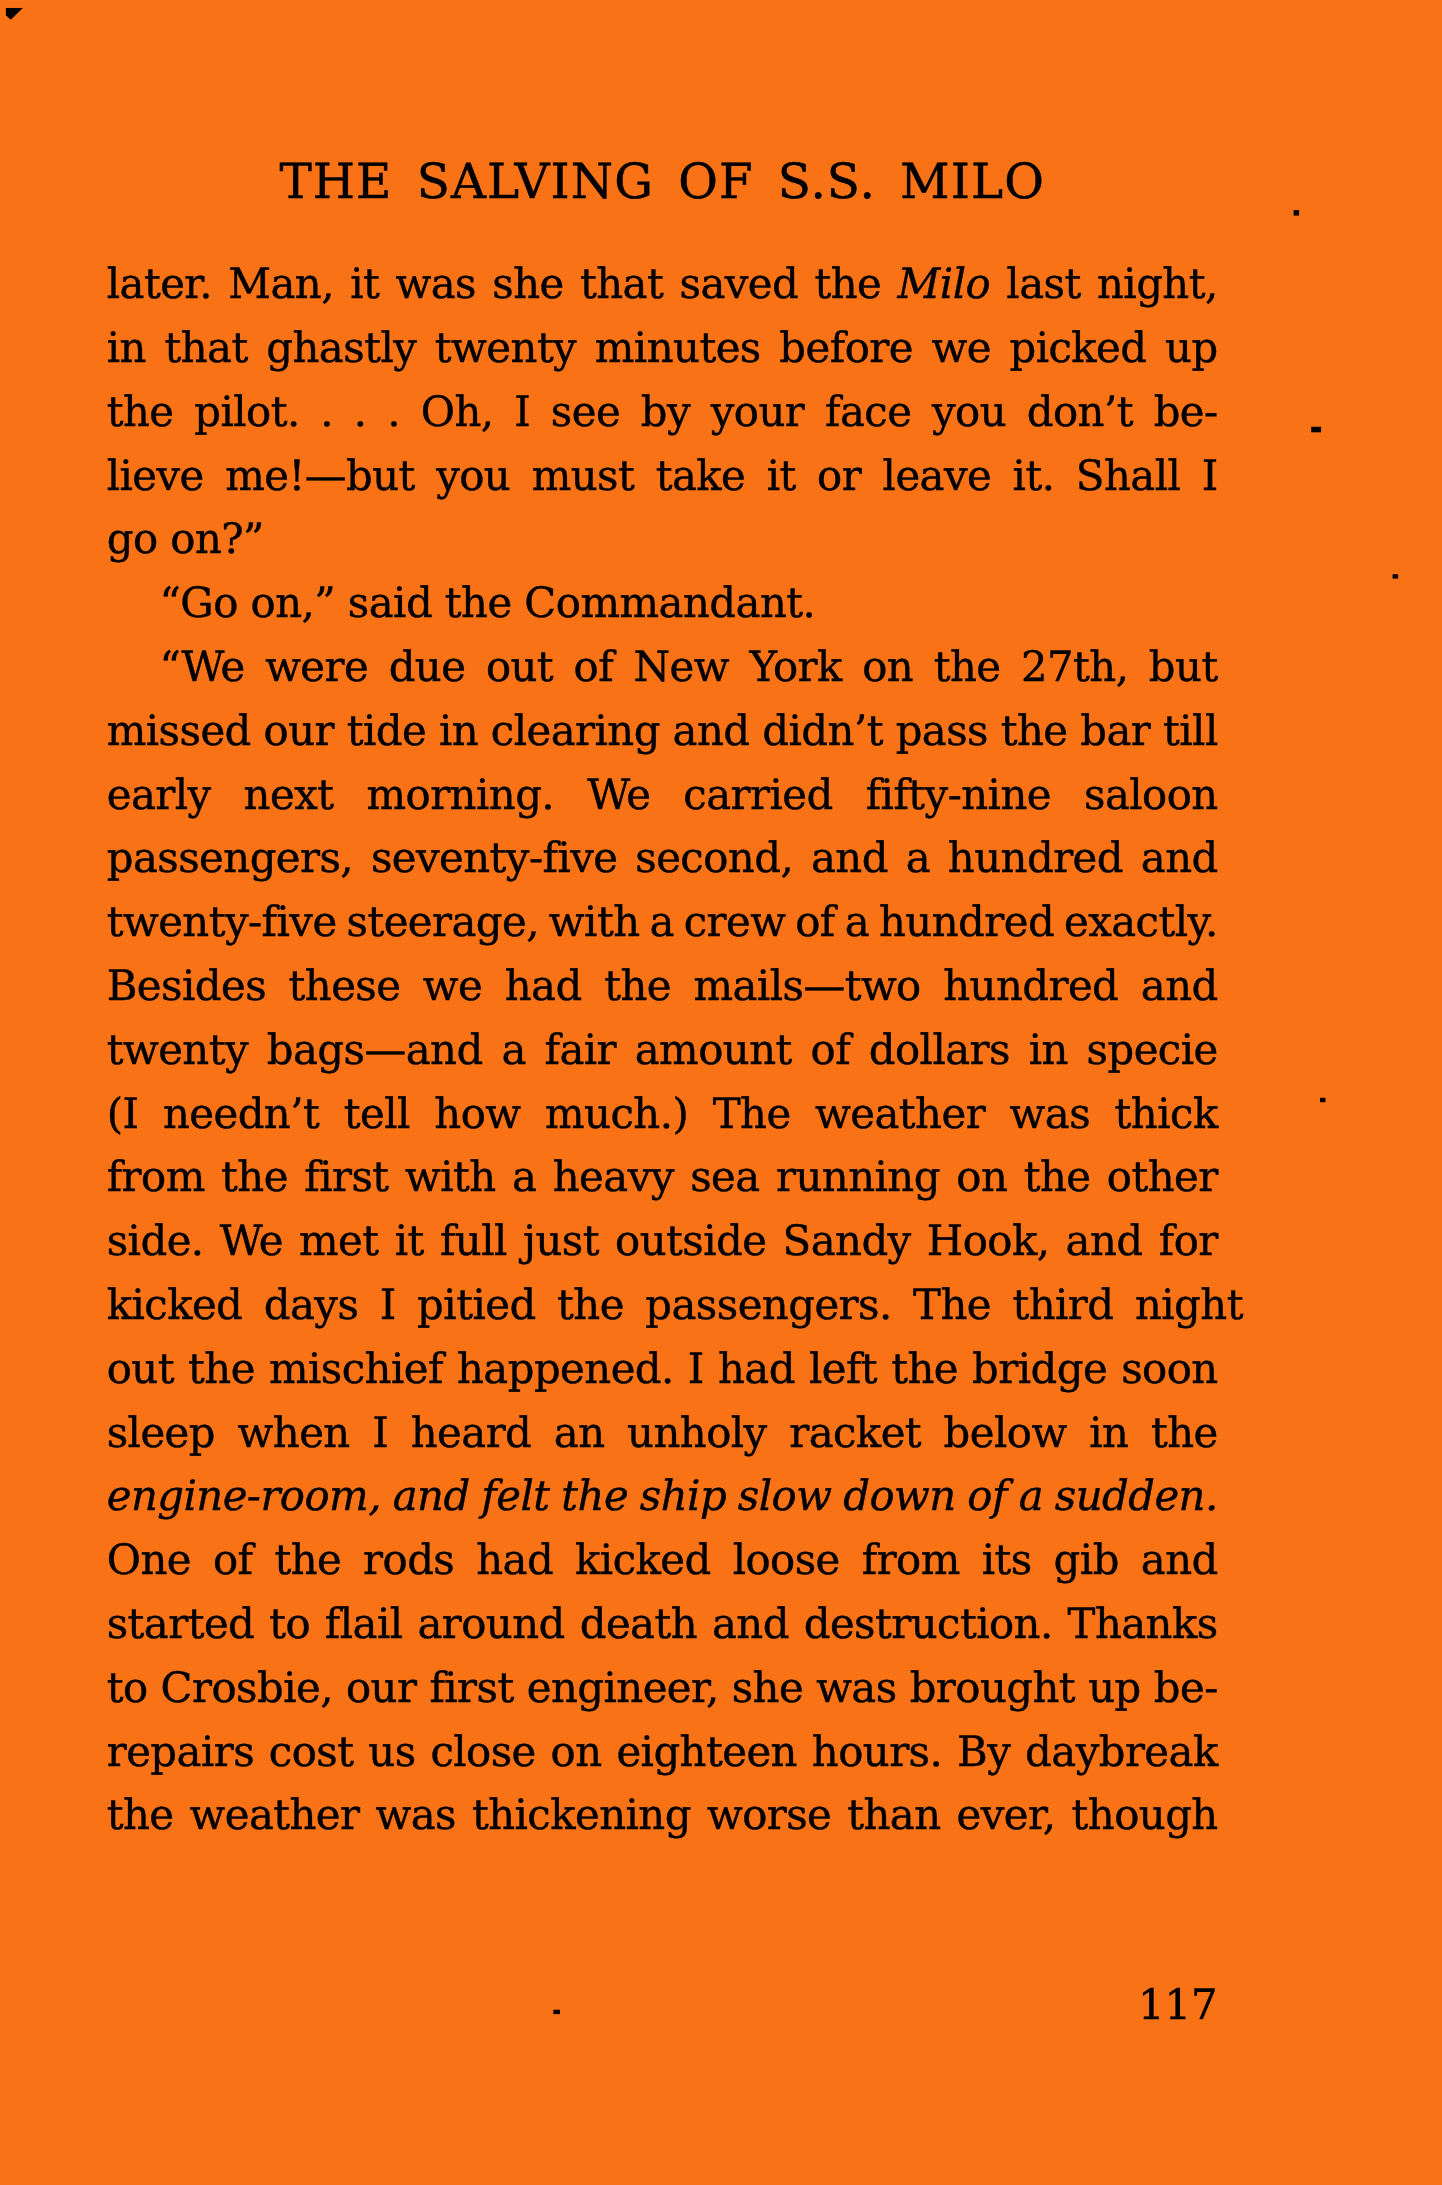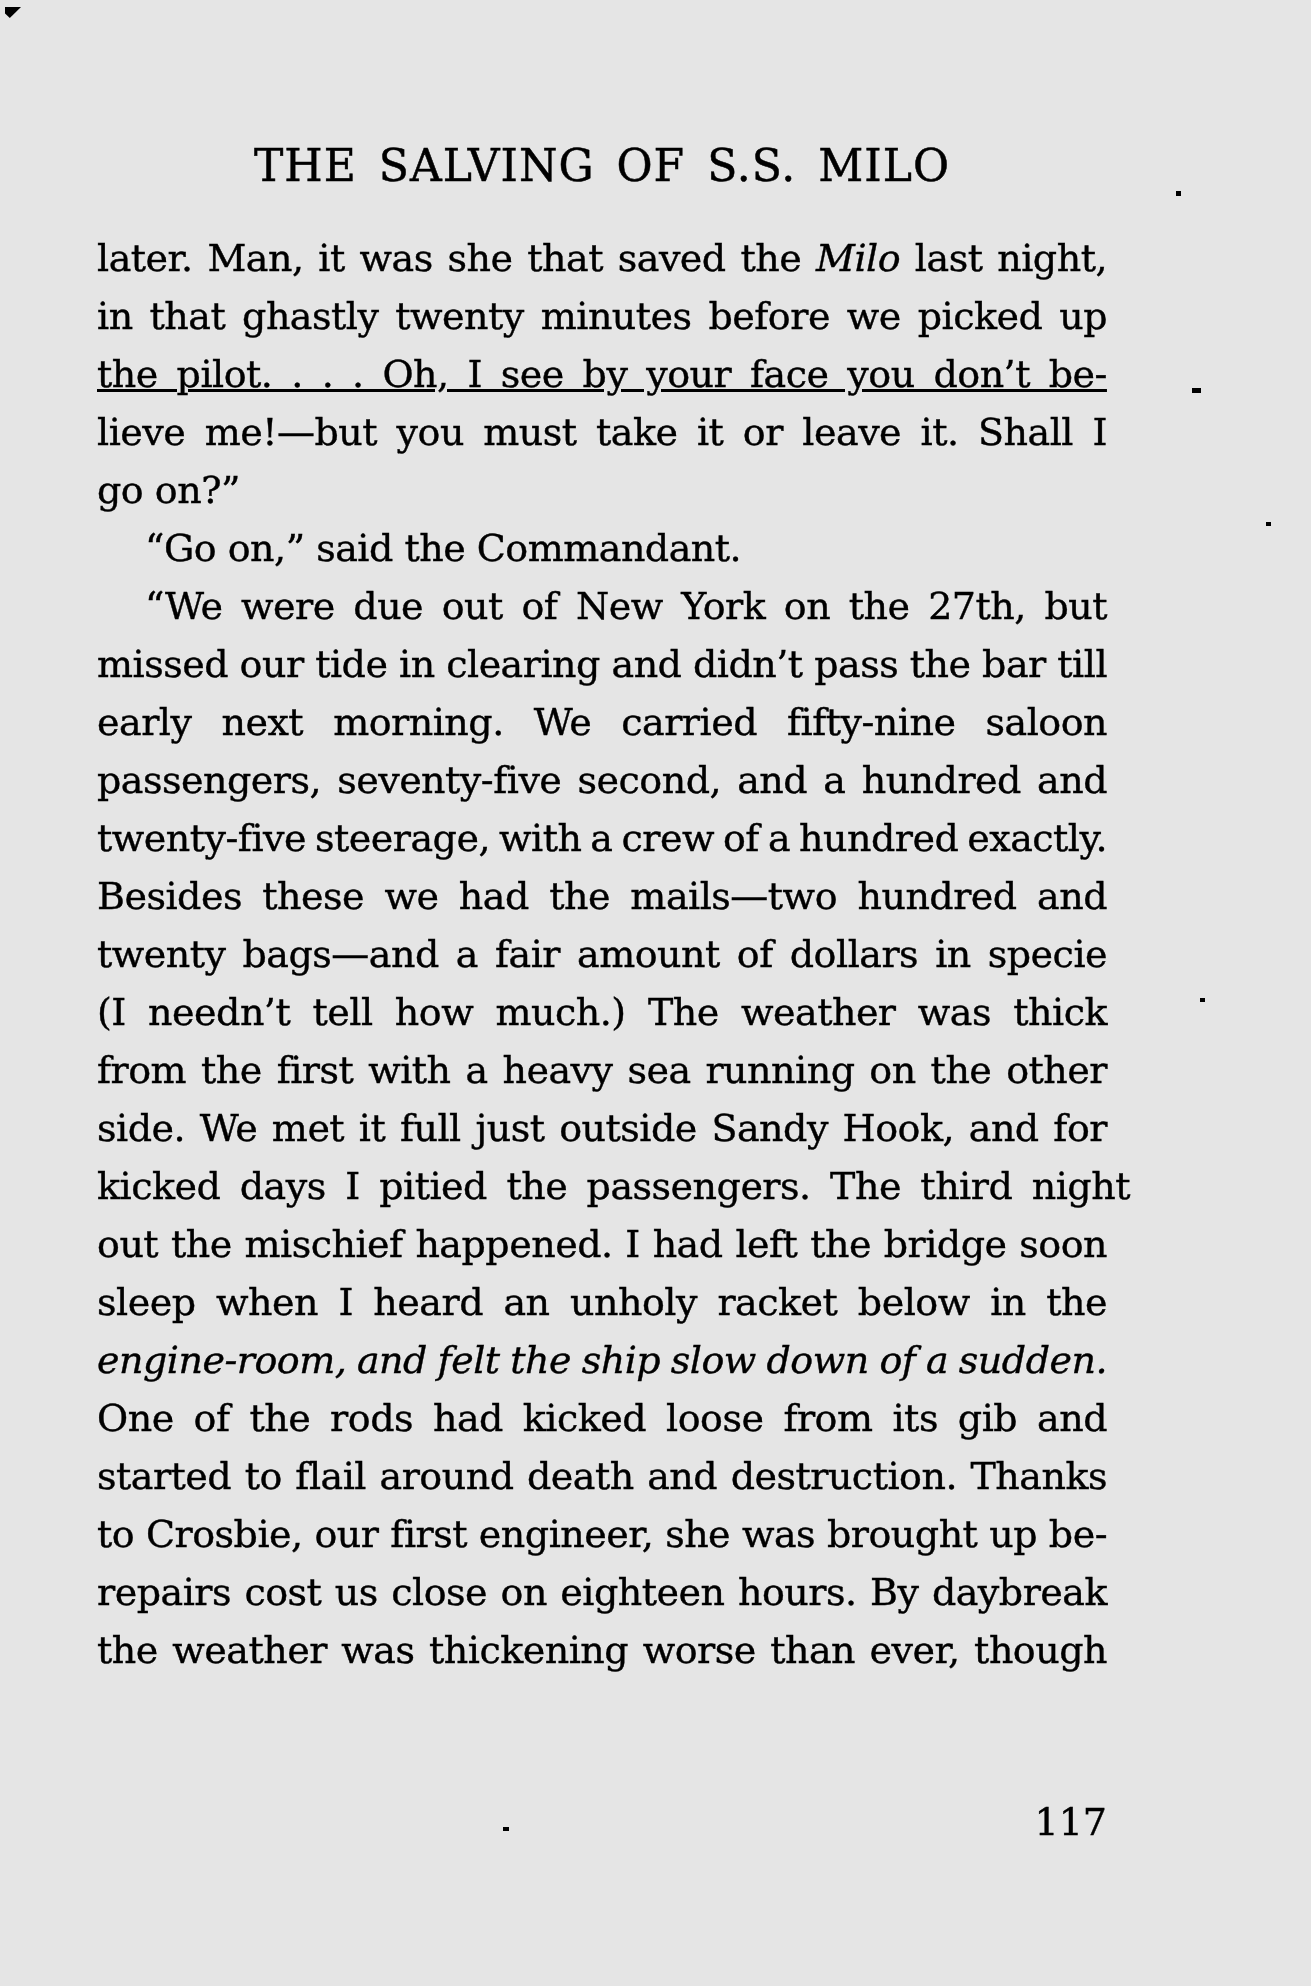--- a/index.html
+++ b/index.html
@@ -5,21 +5,21 @@
   html, body { margin: 0; padding: 0; }
   body {
     width: 1311px; height: 1986px;
     background: #ffffff;
     font-family: "DejaVu Serif", serif;
     color: #000;
   }
   .page {
     position: relative;
     width: 1311px; height: 1986px;
-    background: #e5e5e5;
+    background: #f97316;
     overflow: hidden;
   }
   .running-head {
     position: absolute;
     top: 140px; left: 97px; width: 1010px;
     text-align: center;
     font-size: 44px;
     font-weight: normal;
     letter-spacing: 1px;
     word-spacing: 7px;
@@ -58,21 +58,21 @@
 </style>
 </head>
 <body>
 
 <div class="page">
   <h1 class="running-head">THE SALVING OF S.S. MILO</h1>
 
   <div class="body-text">
       <div class="line"><span style="word-spacing: 3.21px;">later. Man, it was she that saved the <i>Milo</i> last night,</span></div>
       <div class="line"><span style="word-spacing: 5.31px;">in that ghastly twenty minutes before we picked up</span></div>
-      <div class="line"><span style="word-spacing: 7.24px; text-decoration: underline;">the pilot. . . . Oh, I see by your face you don’t be-</span></div>
+      <div class="line"><span style="word-spacing: 7.24px;">the pilot. . . . Oh, I see by your face you don’t be-</span></div>
       <div class="line"><span style="word-spacing: 7.88px;">lieve me!—but you must take it or leave it. Shall I</span></div>
       <div class="line"><span>go on?”</span></div>
       <div class="line indent"><span>“Go on,” said the Commandant.</span></div>
       <div class="line indent"><span style="word-spacing: 7.03px;">“We were due out of New York on the 27th, but</span></div>
       <div class="line"><span style="word-spacing: 0px;">missed our tide in clearing and didn’t pass the bar till</span></div>
       <div class="line"><span style="word-spacing: 18.45px;">early next morning. We carried fifty-nine saloon</span></div>
       <div class="line"><span style="word-spacing: 4.59px;">passengers, seventy-five second, and a hundred and</span></div>
       <div class="line"><span style="word-spacing: -2.59px;">twenty-five steerage, with a crew of a hundred exactly.</span></div>
       <div class="line"><span style="word-spacing: 8.83px;">Besides these we had the mails—two hundred and</span></div>
       <div class="line"><span style="word-spacing: 5.44px;">twenty bags—and a fair amount of dollars in specie</span></div>

